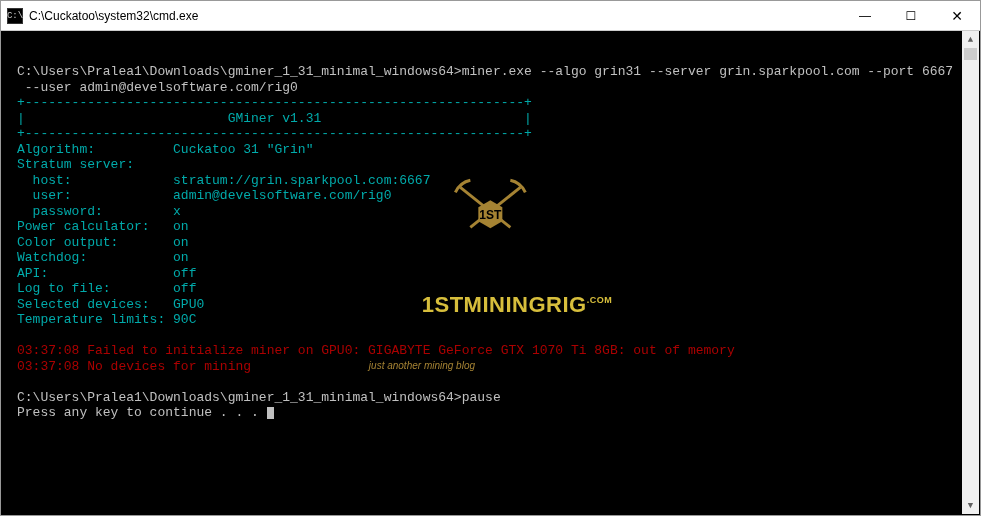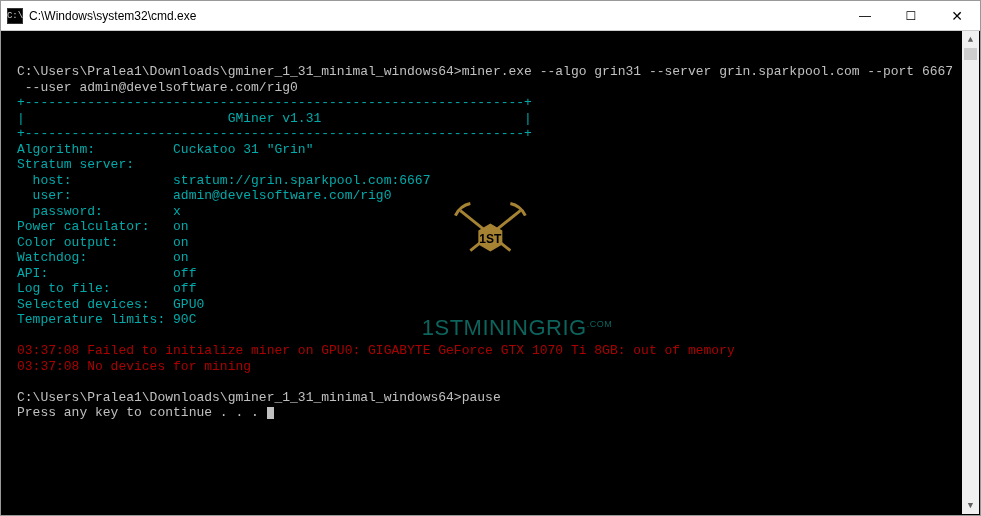--- a/index.html
+++ b/index.html
@@ -117,40 +117,40 @@
       left: 50%;
       top: 50%;
       transform: translate(-50%, -50%);
       text-align: left;
       pointer-events: none;
       opacity: 0.85;
       font-family: Arial, sans-serif;
     }
     .watermark svg { display: block; margin: 0 auto; }
     .watermark .wm-title {
-      color: #0f766e;
+      color: #fde047;
       font-size: 22px;
-      font-weight: 400;
+      font-weight: 700;
       letter-spacing: 0.5px;
       margin-top: 4px;
     }
     .watermark .wm-sub {
       color: #c29a3d;
       font-size: 10px;
       font-style: italic;
     }
   </style>
 </head>
 <body>
 
 <div class="window">
 
   <div class="titlebar">
     <div class="titlebar-icon">C:\</div>
-    <div class="title-text">C:\Windows\system32\cmd.exe</div>
+    <div class="title-text">C:\Cuckatoo\system32\cmd.exe</div>
     <div class="window-controls">
       <div class="win-btn">—</div>
       <div class="win-btn">☐</div>
       <div class="win-btn close">✕</div>
     </div>
   </div>
 
   <div class="terminal">
 <span class="c-white"> </span>
 <span class="c-white"><span>C:\Users\Pralea1\Downloads\gminer_1_31_minimal_windows64&gt;</span><span>miner.exe --algo grin31 --server grin.sparkpool.com --port 6667</span></span>
@@ -184,20 +184,21 @@
           <line x1="70" y1="15" x2="20" y2="55"></line>
           <path d="M5,20 Q10,10 20,8"></path>
           <path d="M75,20 Q70,10 60,8"></path>
         </g>
         <polygon points="40,28 52,35 52,49 40,56 28,49 28,35" fill="#c29a3d"></polygon>
         <text x="40" y="47" text-anchor="middle" font-family="Arial" font-size="12" font-weight="700" fill="#000">1ST</text>
       </svg>
       <div class="wm-title">
         <span>1STMININGRIG</span><span style="font-size:9px;vertical-align:super">.COM</span>
       </div>
+      <div class="wm-sub">just another mining blog</div>
     </div>
   </div>
 
   <div class="scrollbar-v">
     <div class="scrollbar-arrow up">▲</div>
     <div class="scrollbar-thumb"></div>
     <div class="scrollbar-arrow down">▼</div>
   </div>
 
 </div>

